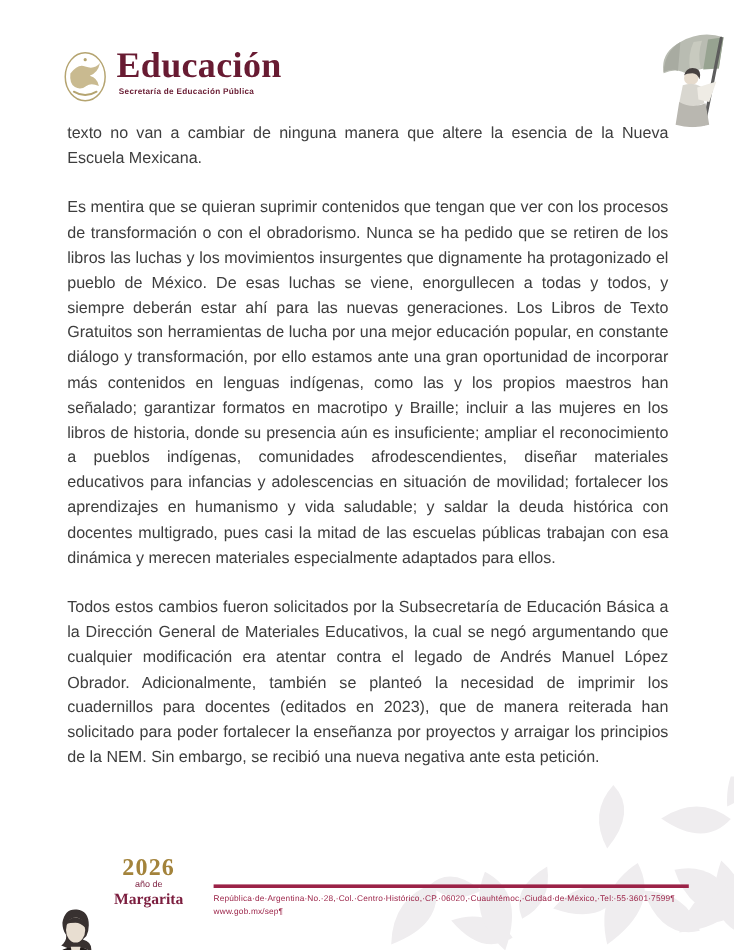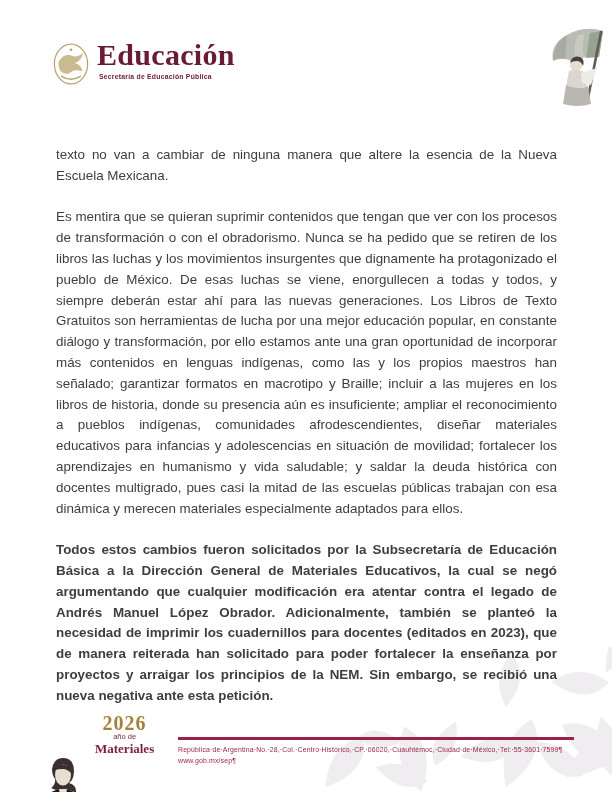--- a/index.html
+++ b/index.html
@@ -28,24 +28,23 @@
     font-size:6.8px;font-weight:bold;color:#681b32;
     letter-spacing:0.25px;margin-top:3px;margin-left:2px;
   }
   .flag-art{position:absolute;top:27px;right:23px;}
 
   
   .doc-body{
     position:absolute;top:101px;left:56px;width:501px;
     color:#3e3e3e;font-size:13.4px;line-height:20.8px;
     text-align:justify;
-    margin-top:44px;
   }
   .doc-body p{margin:0 0 20.8px 0;}
-  .doc-body p:last-child{margin-bottom:0;font-weight:bold;}
+  .doc-body p:last-child{margin-bottom:0;}
 
   
   .watermark{position:absolute;right:0;bottom:0;z-index:0;}
   .footer{position:absolute;left:0;right:0;top:710px;height:82px;z-index:1;}
   .footer-logo{
     position:absolute;left:30px;top:4px;
     display:flex;align-items:flex-end;
   }
   .footer-logo-text{
     display:flex;flex-direction:column;align-items:center;
@@ -132,21 +131,21 @@
         <path d="M6 64 Q10 42 26 37 L40 37 Q54 43 58 64 Z" fill="#201b1a"></path>
         <path d="M22 16 q2 -12 12 -11 q10 1 10 13 q0 5 -2 9 l-3 3 q8 2 7 10 q-6 -4 -12 -3 q-8 1 -13 -2 q5 -4 4 -9 q-3 -4 -3 -10 z" fill="#383130"></path>
         <ellipse cx="33" cy="22" rx="8" ry="10.5" fill="#e8ded1"></ellipse>
         <path d="M25 17 q4 -7 10 -5 q6 1 6 8 q-4 -4 -8 -4 q-5 0 -8 1 z" fill="#383130"></path>
         <path d="M29 36 l8 0 l-1 6 l-6 0 z" fill="#e8ded1"></path>
         <path d="M28 41 l10 0 l2 5 l-14 0 z" fill="#f2efe9"></path>
       </svg>
       <div class="footer-logo-text">
         <div class="fy">2026</div>
         <div class="fc">año de</div>
-        <div class="fm1">Materiales</div>
+        <div class="fm1">Margarita</div>
         <div class="fm2">Maza</div>
       </div>
     </div>
 
     <div class="footer-contact">
       <div class="footer-rule"></div>
       <div class="footer-addr">República·de·Argentina·No.·28,·Col.·Centro·Histórico,·CP.·06020,·Cuauhtémoc,·Ciudad·de·México,·Tel:·55·3601·7599¶</div>
       <div class="footer-web">www.gob.mx/sep¶</div>
     </div>
 

